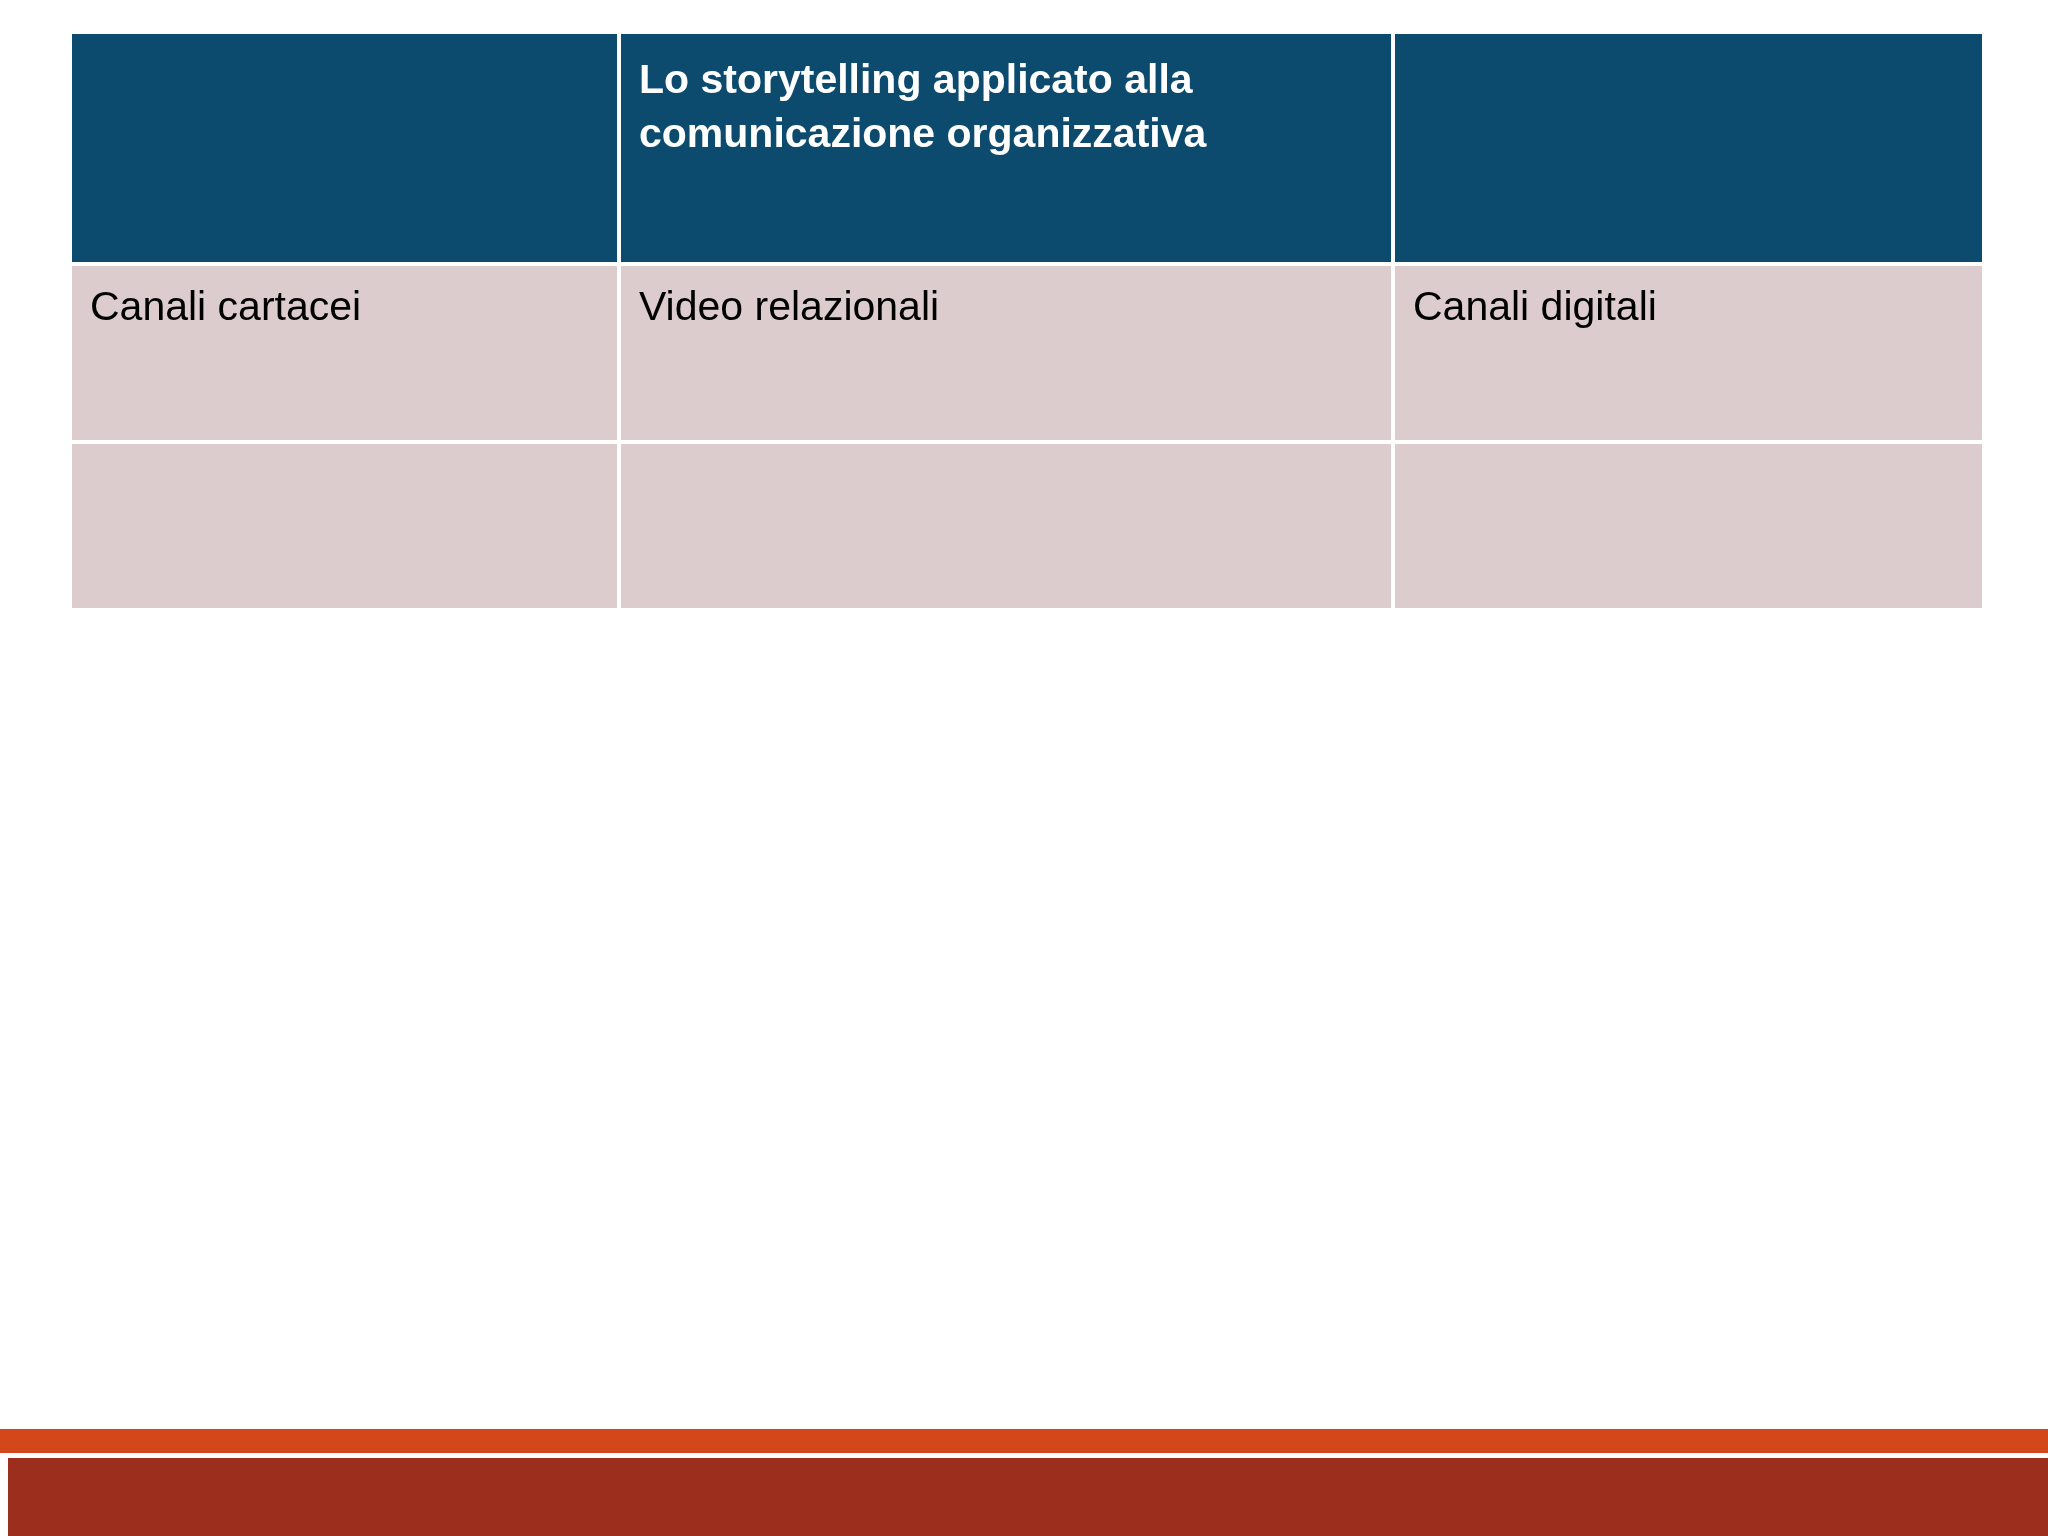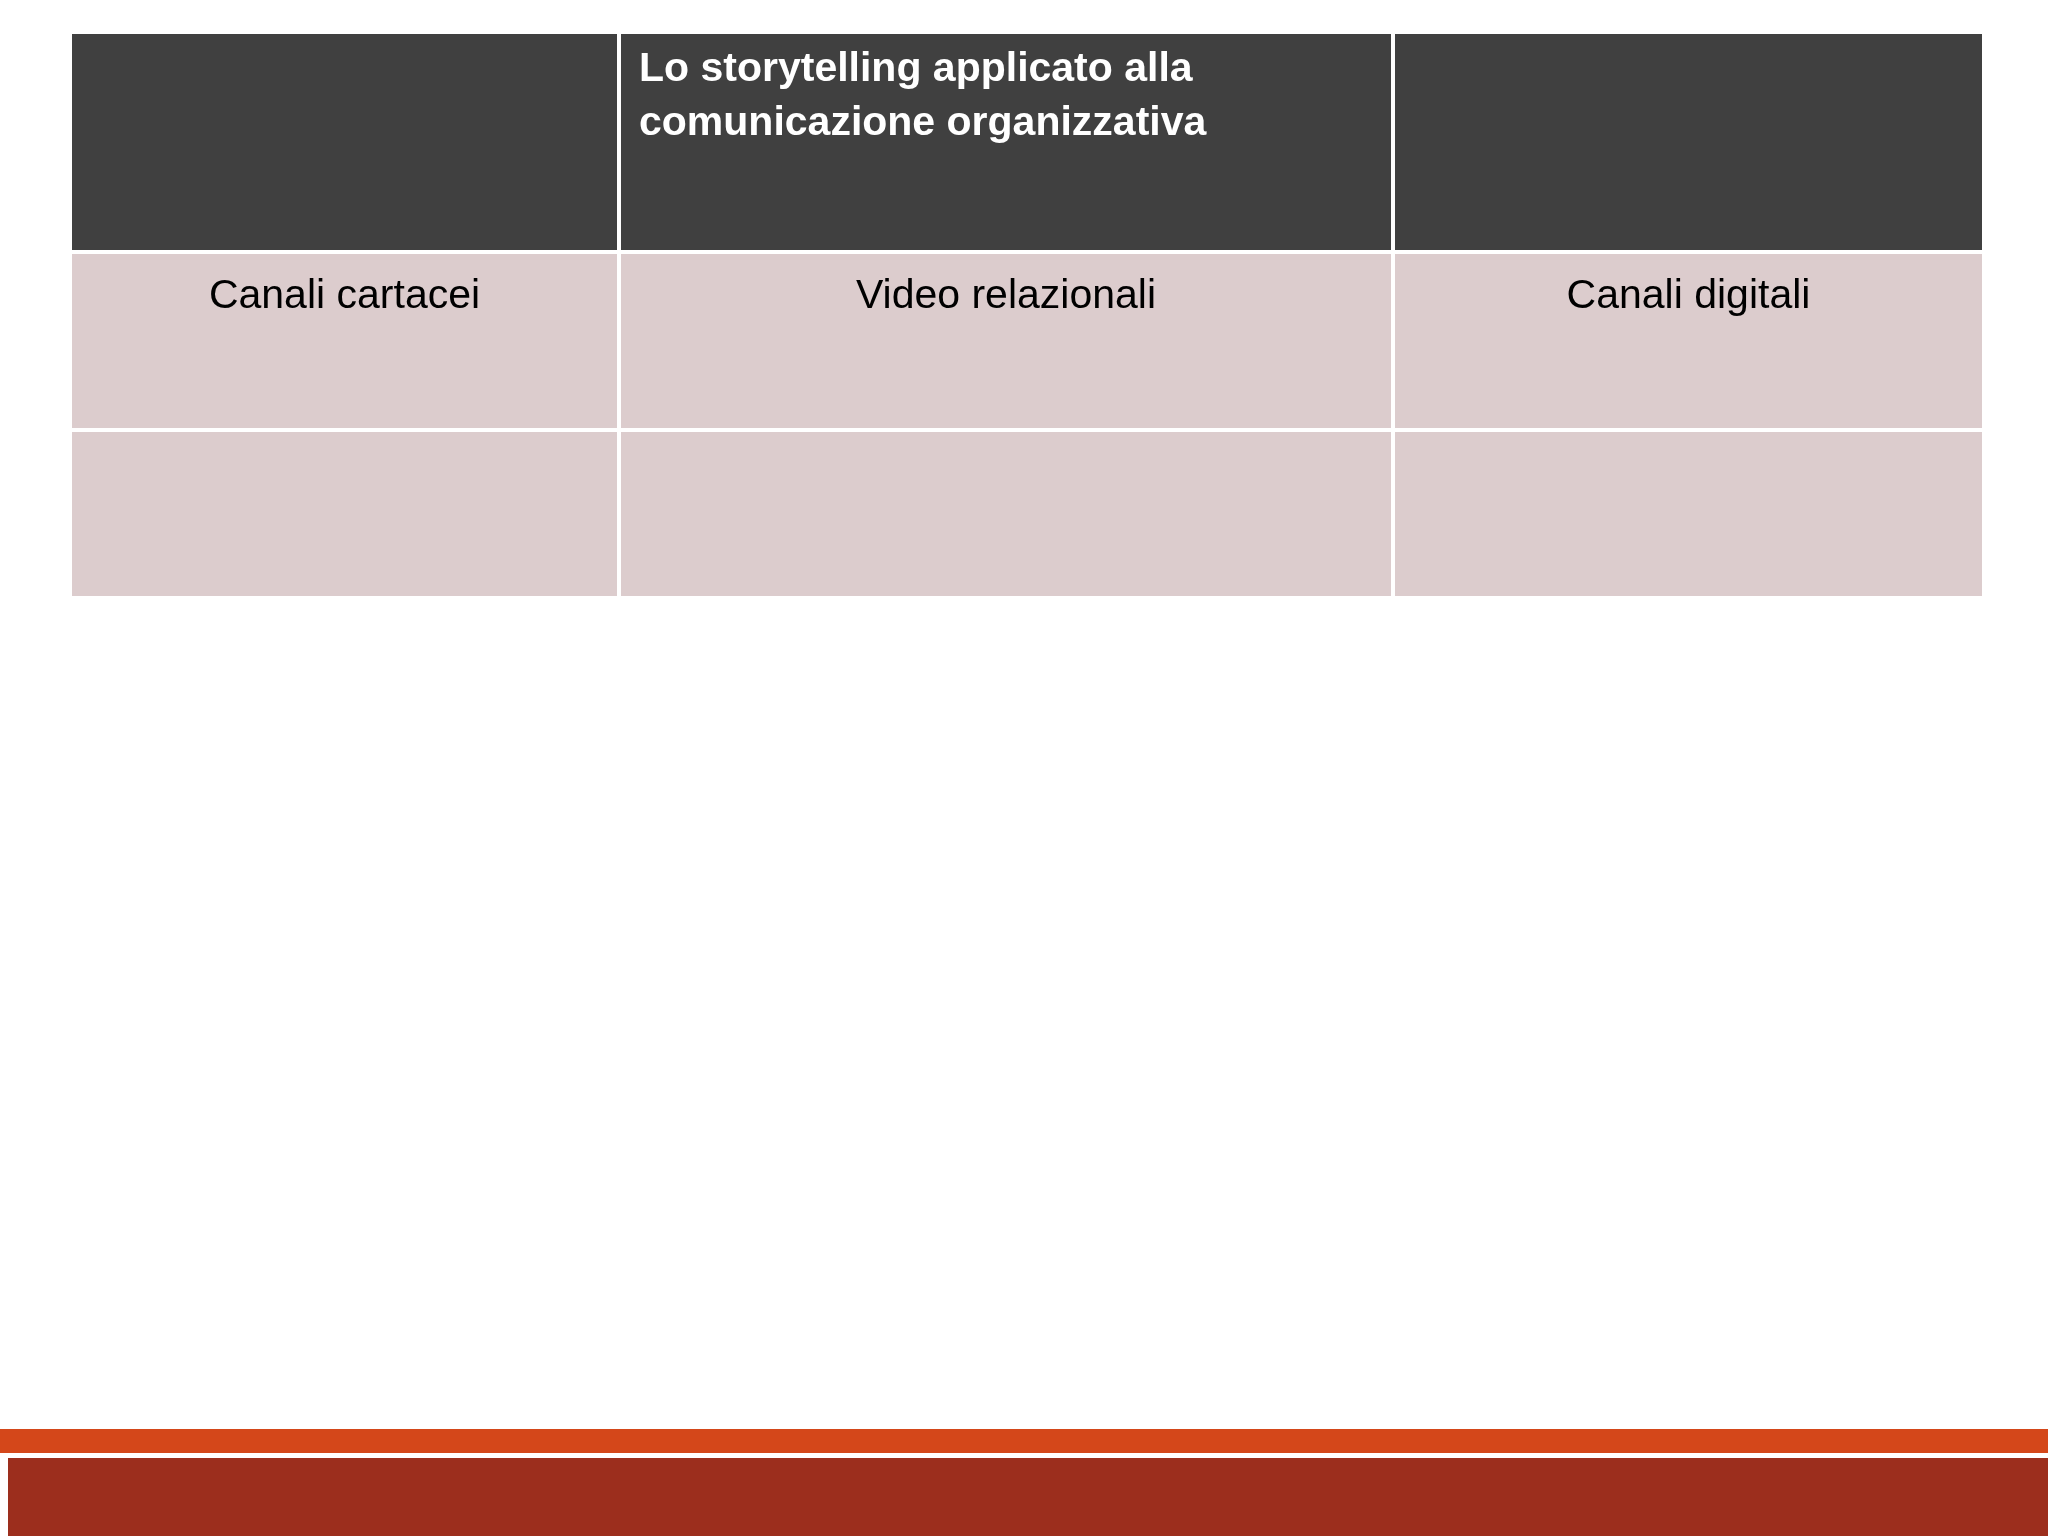--- a/index.html
+++ b/index.html
@@ -46,46 +46,46 @@
     text-align: left;
     line-height: 1.30;
   }
 
   col.c1 { width: 545px; }
   col.c2 { width: 770px; }
   col.c3 { width: 587px; }
 
   
   tr.header-row th {
-    background: #404040;
+    background: #0c4a6e;
     color: #ffffff;
     font-weight: bold;
     font-size: 41px;
     height: 196px;
     line-height: 1.32;
-    padding-top: 6px;
+    padding-top: 18px;
   }
 
   
   tr.band-a td { background: #DCCCCD; }
   tr.band-b td { background: #EDE8E8; }
 
   td.cell {
     color: #000000;
     font-size: 41px;
     line-height: 1.30;
   }
 
   tr.r1 td { height: 146px; }
   tr.r2 td { height: 150px; }
   tr.r3 td { height: 190px; }
   tr.r4 td { height: 200px; }
   tr.r5 td { height: 136px; }
 
-  .cell-text { display: block; white-space: pre-line; text-align: center; }
+  .cell-text { display: block; white-space: pre-line; }
 
   
   .footer-orange {
     position: absolute;
     left: 0;
     top: 1429px;
     width: 2048px;
     height: 24px;
     background: #D4471A;
   }

